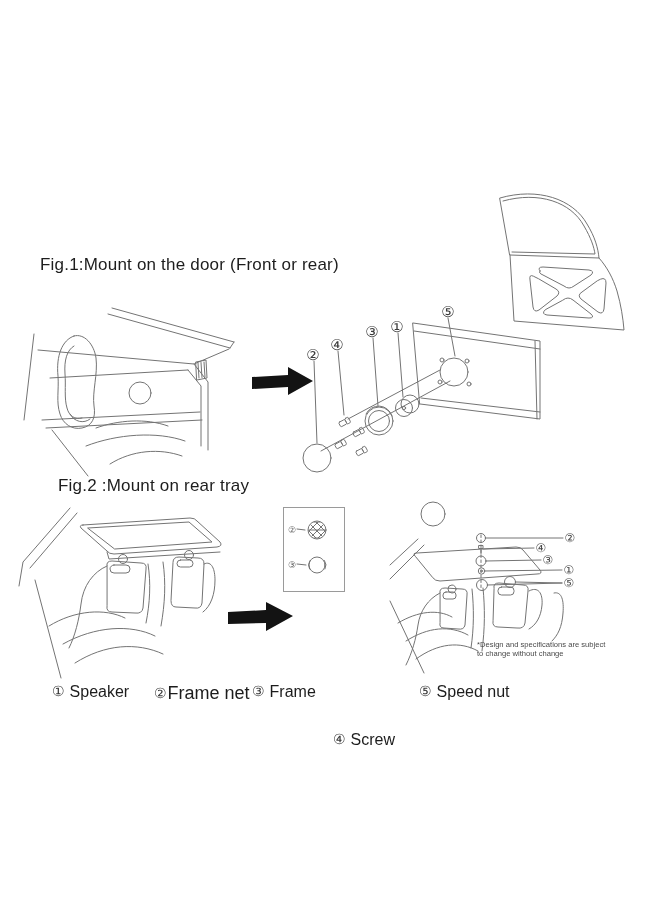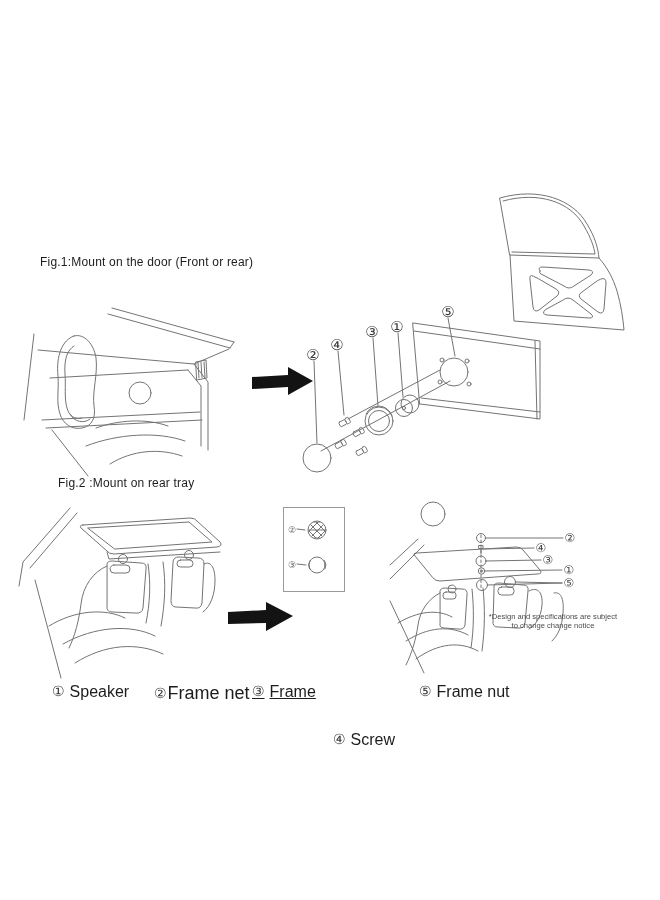--- a/index.html
+++ b/index.html
@@ -3,31 +3,31 @@
 <meta charset="utf-8">
 <style>
   html,body{margin:0;padding:0;}
   body{width:660px;height:900px;background:#fff;position:relative;overflow:hidden;
        font-family:"Liberation Sans", sans-serif;}
   .page{position:absolute;inset:0;background:#ffffff;}
   svg{position:absolute;overflow:visible;}
   svg path, svg circle, svg rect, svg line, svg polyline{vector-effect:non-scaling-stroke;}
   .lineart path,.lineart circle,.lineart rect,.lineart line,.lineart polyline{
       fill:none;stroke:#747474;stroke-width:1;stroke-linecap:round;stroke-linejoin:round;}
-  .fig-title{position:absolute;font-size:12px;color:#1d1d1d;letter-spacing:.2px;white-space:nowrap;}
+  .fig-title{position:absolute;font-size:17px;color:#1d1d1d;letter-spacing:.2px;white-space:nowrap;}
   .callout{position:absolute;transform:translate(-50%,-50%);color:#3a3a3a;font-size:15px;line-height:1;
            white-space:nowrap;}
   .callout.small{font-size:12px;color:#4a4a4a;}
   .callout.tiny{font-size:9px;color:#555;}
   .legend{position:absolute;top:683px;left:0;width:652px;height:22px;}
   .legend-item{position:absolute;top:0;white-space:nowrap;color:#1c1c1c;}
   .legend-num{font-size:14px;color:#3a3a3a;vertical-align:1px;margin-right:5px;}
   .legend-label{font-size:16px;color:#1c1c1c;}
   .legend-label.big{font-size:18px;}
-  .note{position:absolute;left:477px;top:612px;width:152px;text-align:center;
+  .note{position:absolute;left:477px;top:640px;width:152px;
         font-size:7.6px;line-height:9px;color:#4a4a4a;}
   .inset{position:absolute;left:283px;top:507px;width:62px;height:85px;
          border:1px solid #9a9a9a;background:#fff;box-sizing:border-box;}
   .arrow{position:absolute;}
 </style>
 </head>
 <body>
 
 <div class="page">
 
@@ -218,34 +218,34 @@
   </svg>
 
   <span class="callout small" style="left:570px;top:538px;">②</span>
   <span class="callout small" style="left:541px;top:548px;">④</span>
   <span class="callout small" style="left:548px;top:560px;">③</span>
   <span class="callout small" style="left:569px;top:570px;">①</span>
   <span class="callout small" style="left:569px;top:583px;">⑤</span>
 
   <div class="note">
     <div>*Design and specifications are subject</div>
-    <div>to change change notice</div>
+    <div>to change without change</div>
   </div>
 
   <div class="legend">
     <span class="legend-item" style="left:52px;">
       <span class="legend-num">①</span><span class="legend-label">Speaker</span>
     </span>
     <span class="legend-item" style="left:154px;">
       <span class="legend-num" style="margin-right:1px;">②</span><span class="legend-label big">Frame net</span>
     </span>
-    <span class="legend-item" style="left:252px;text-decoration:underline;">
+    <span class="legend-item" style="left:252px;">
       <span class="legend-num">③</span><span class="legend-label">Frame</span>
     </span>
     <span class="legend-item" style="left:333px;margin-top:48px;">
       <span class="legend-num">④</span><span class="legend-label">Screw</span>
     </span>
     <span class="legend-item" style="left:419px;">
-      <span class="legend-num">⑤</span><span class="legend-label">Frame nut</span>
+      <span class="legend-num">⑤</span><span class="legend-label">Speed nut</span>
     </span>
   </div>
 
 </div>
 
 </body></html>

